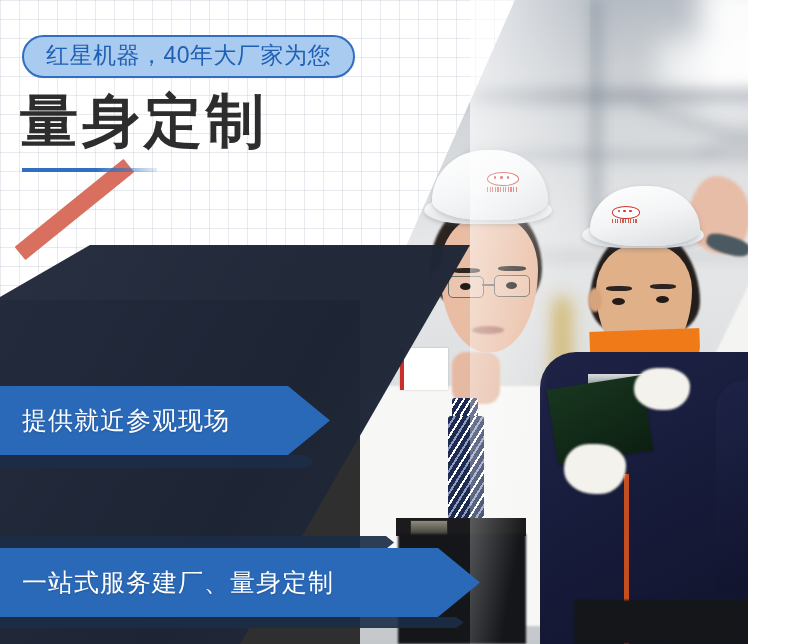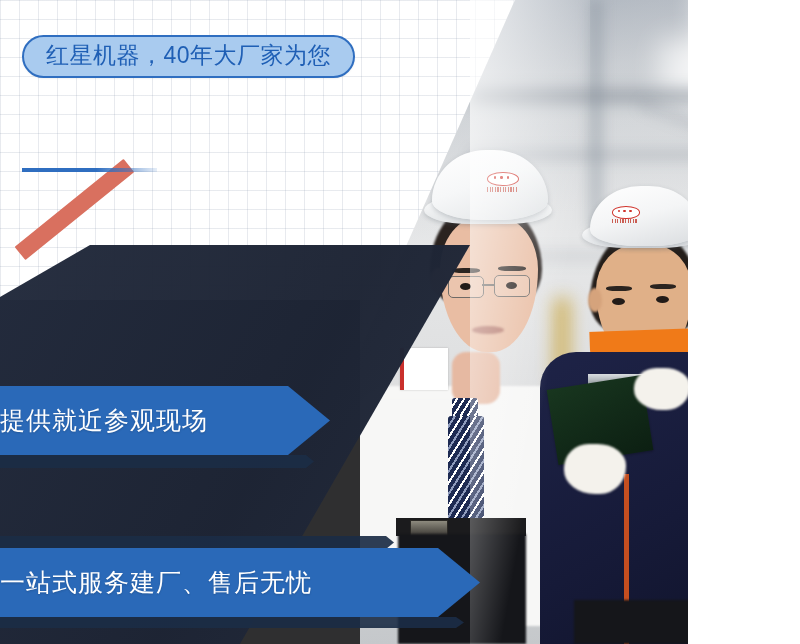--- a/index.html
+++ b/index.html
@@ -6,21 +6,21 @@
     margin: 0;
     padding: 0;
     background: #ffffff;
   }
   body {
     font-family: "Liberation Sans", "DejaVu Sans", sans-serif;
   }
 
   #banner {
     position: relative;
-    width: 688px;
+    width: 748px;
     height: 644px;
     overflow: hidden;
     background: #fde047;
   }
 
   
   .grid-bg {
     position: absolute;
     inset: 0;
     background-color: #ffffff;
@@ -279,20 +279,21 @@
     left: 0;
     background: #2a69b8;
     color: #ffffff;
     display: flex;
     align-items: center;
   }
   .bar-label {
     font-size: 25px;
     line-height: 1;
     letter-spacing: 1px;
+    padding-left: 22px;
     white-space: nowrap;
     color: #ffffff;
     text-shadow: 0 1px 2px rgba(0,0,0,.18);
   }
 
   .bar1 {
     top: 386px; height: 69px; width: 330px;
     -webkit-clip-path: polygon(0 0, 288px 0, 330px 34.5px, 288px 69px, 0 69px);
     clip-path: polygon(0 0, 288px 0, 330px 34.5px, 288px 69px, 0 69px);
   }
@@ -430,30 +431,31 @@
   <div class="photo-feather"></div>
 
   <div class="navy-block"></div>
   <div class="navy-diag"></div>
   <div class="red-stripe"></div>
 
   <div class="badge">
     <div class="badge-text">红星机器，40年大厂家为您</div>
   </div>
 
+  <div class="headline">量身定制</div>
   <div class="headline-rule"></div>
   <div class="headline-rule2"></div>
 
   <div class="bars">
     <div class="bar-shadow bsh1"></div>
     <div class="bar bar1">
       <span class="bar-label">提供就近参观现场</span>
     </div>
 
     <div class="bar-shadow bsh2"></div>
 
     <div class="bar-shadow bsh3"></div>
     <div class="bar bar3">
-      <span class="bar-label">一站式服务建厂、售后无忧</span>
+      <span class="bar-label">一站式服务建厂、量身定制</span>
     </div>
   </div>
 
 </div>
 
 </body></html>

